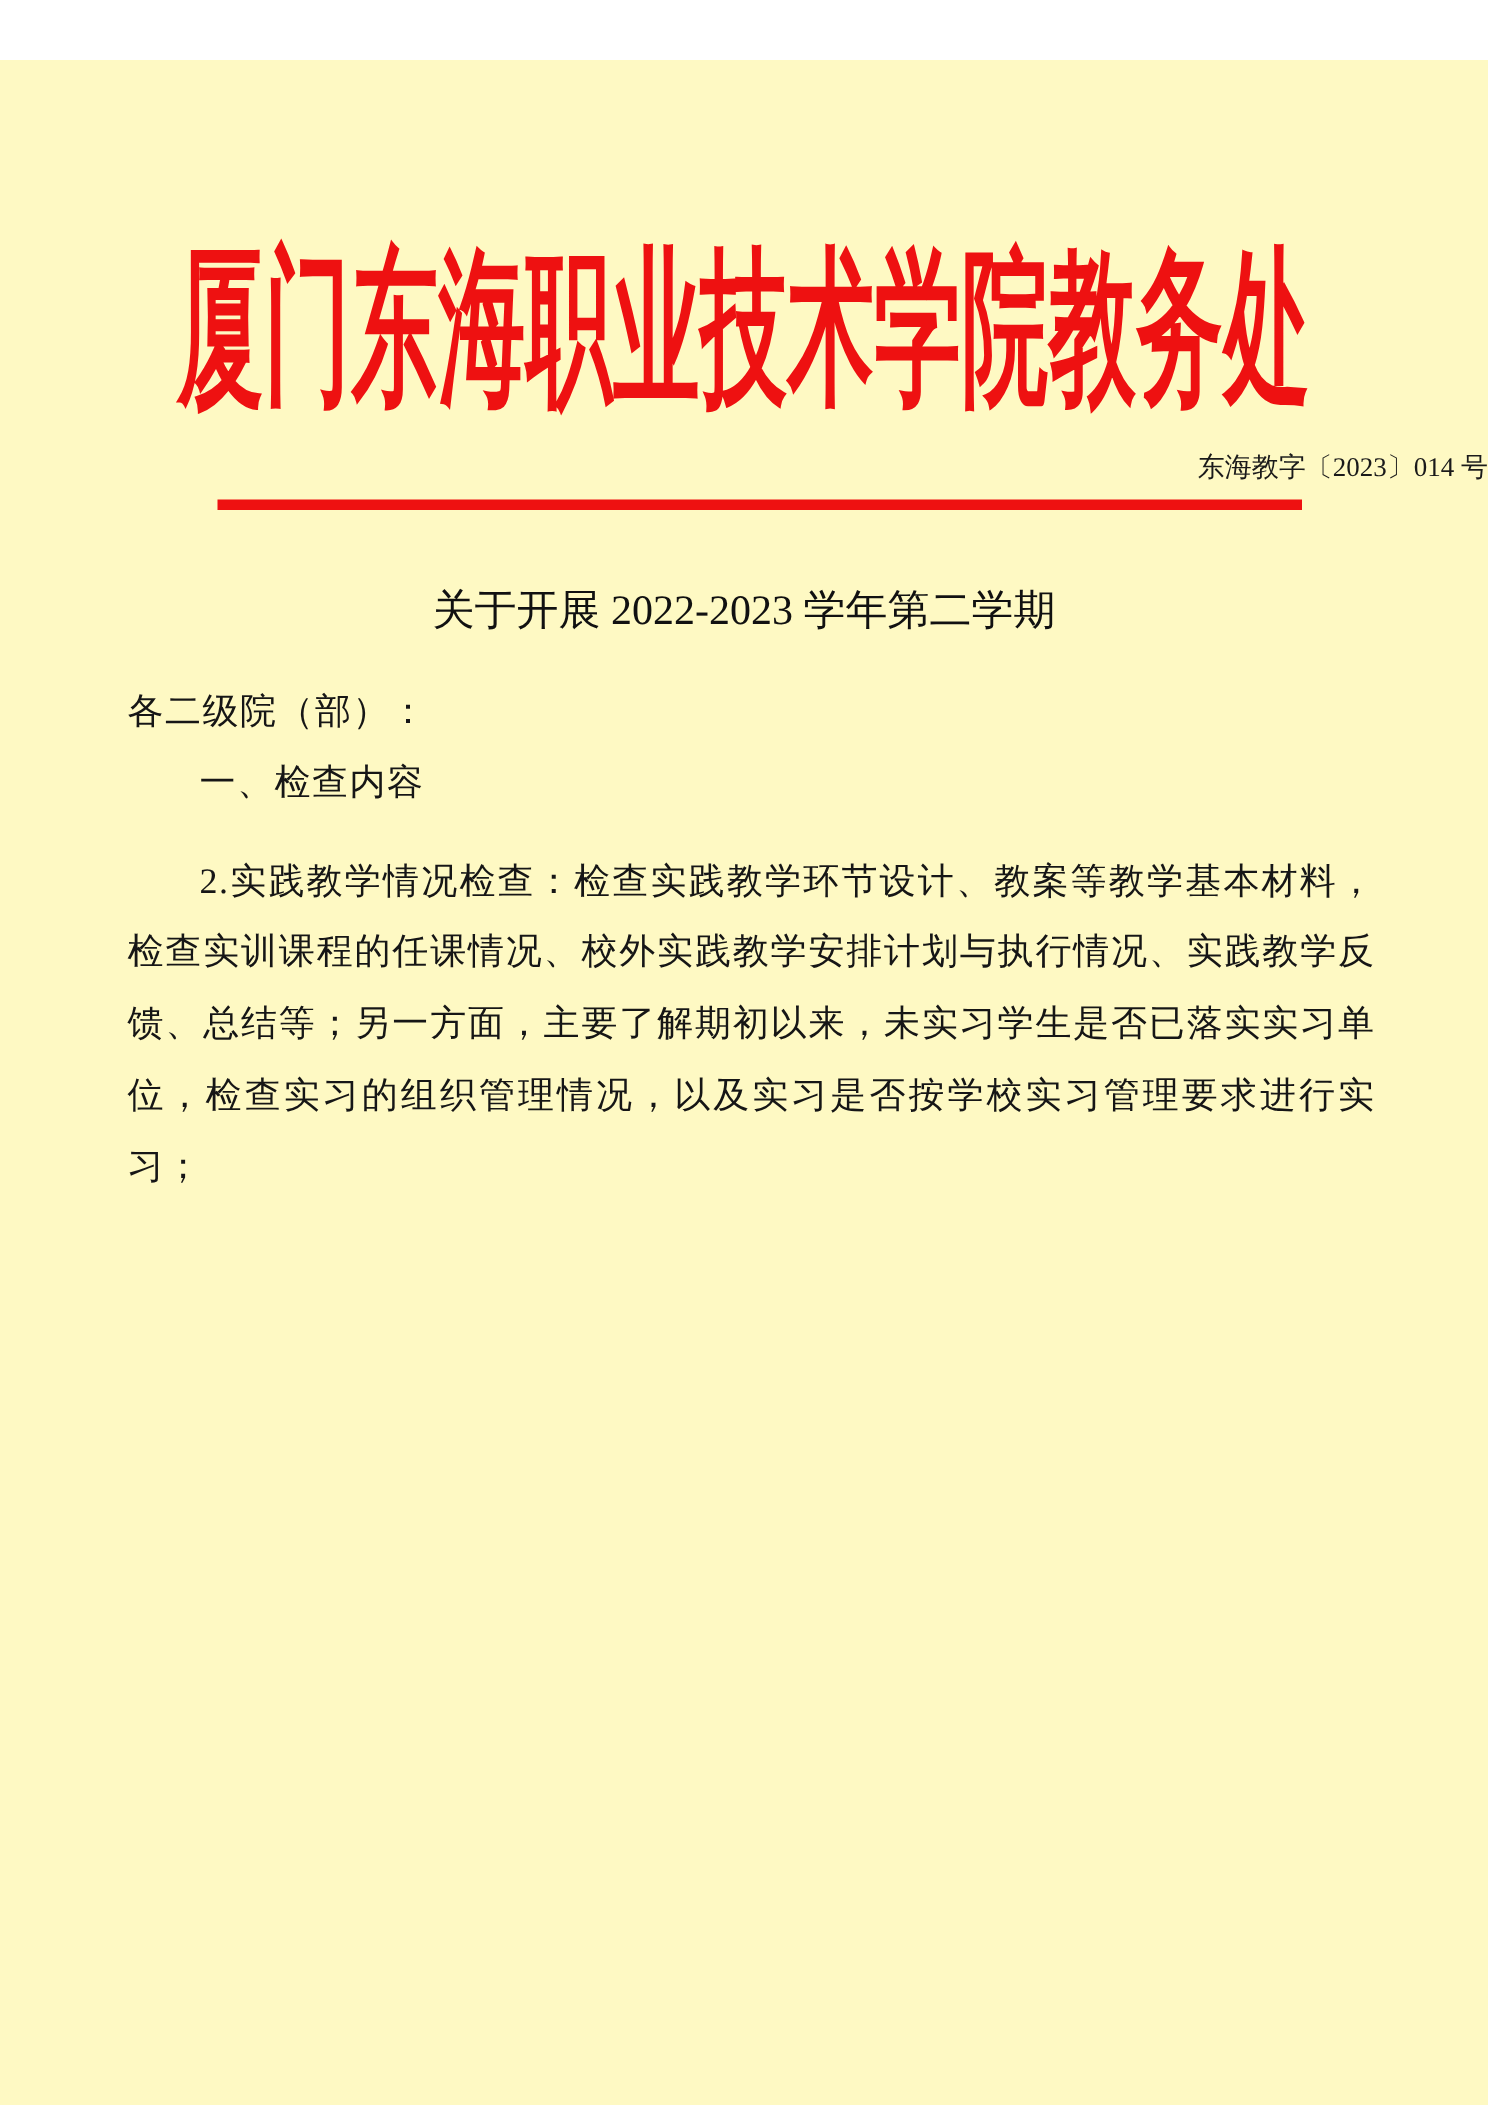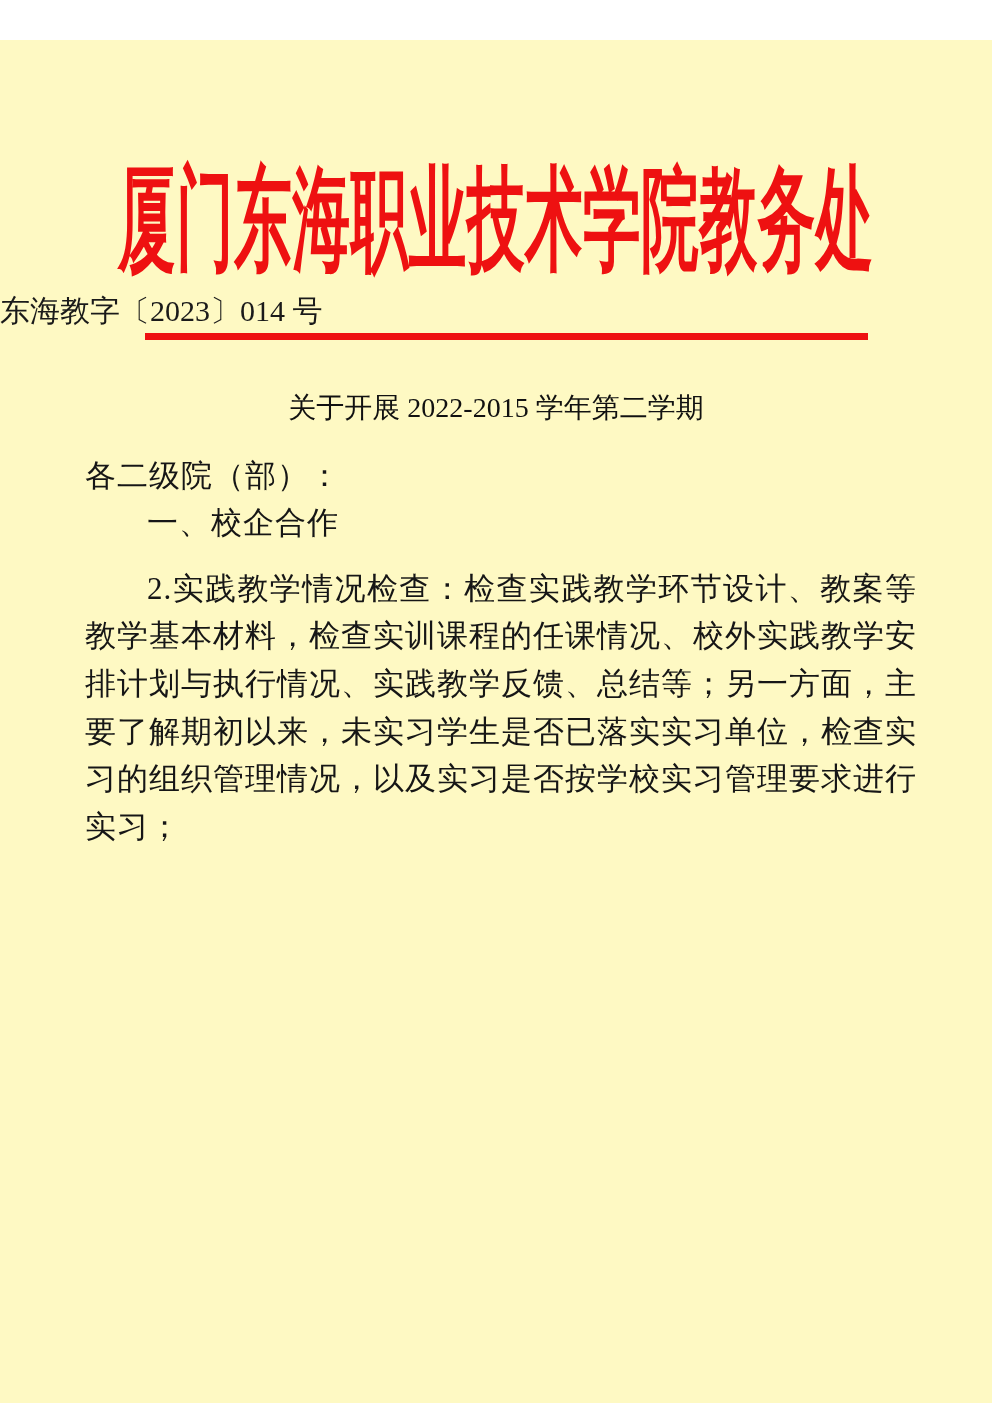--- a/index.html
+++ b/index.html
@@ -31,22 +31,22 @@
     line-height: 1.28;
     font-weight: bold;
     color: #ee1111;
     transform: scaleX(0.51);
     transform-origin: center;
     letter-spacing: 1px;
   }
   
   .doc-number {
     margin-top: 2px;
-    text-align: left;
-    font-size: 30px;
+    text-align: right;
+    font-size: 18px;
     line-height: 32px;
     color: #1a1a1a;
   }
   
   .red-line {
     margin: 6px 0 0 145px;
     width: 723px;
     height: 7px;
     background: #ee1111;
   }
@@ -54,21 +54,21 @@
   .doc-title {
     margin-top: 40px;
     text-align: center;
     font-size: 28px;
     line-height: 56px;
     color: #111111;
   }
   
   .content {
     margin: 16px 75px 0 85px;
-    font-size: 31px;
+    font-size: 24px;
     line-height: 47.6px;
     letter-spacing: 1px;
     color: #161616;
   }
   .salutation {
     margin: 0;
   }
   .para {
     margin: 19px 0 0 0;
     text-indent: 2em;
@@ -97,26 +97,26 @@
 
   <div class="letterhead">
     <div class="letterhead-text">厦门东海职业技术学院教务处</div>
   </div>
 
   <div class="doc-number">东海教字〔2023〕014 号</div>
 
   <div class="red-line"></div>
 
   <div class="doc-title">
-    <div>关于开展 2022-2015 学年第二学期</div>
+    <div>关于开展 2022-2023 学年第二学期</div>
   </div>
 
   <div class="content">
     <p class="salutation">各二级院（部）：</p>
 
 
-    <p class="section-heading">一、校企合作</p>
+    <p class="section-heading">一、检查内容</p>
 
 
     <p class="item">2.实践教学情况检查：检查实践教学环节设计、教案等教学基本材料，检查实训课程的任课情况、校外实践教学安排计划与执行情况、实践教学反馈、总结等；另一方面，主要了解期初以来，未实习学生是否已落实实习单位，检查实习的组织管理情况，以及实习是否按学校实习管理要求进行实习；</p>
   </div>
 
 </div>
 
 </body></html>

